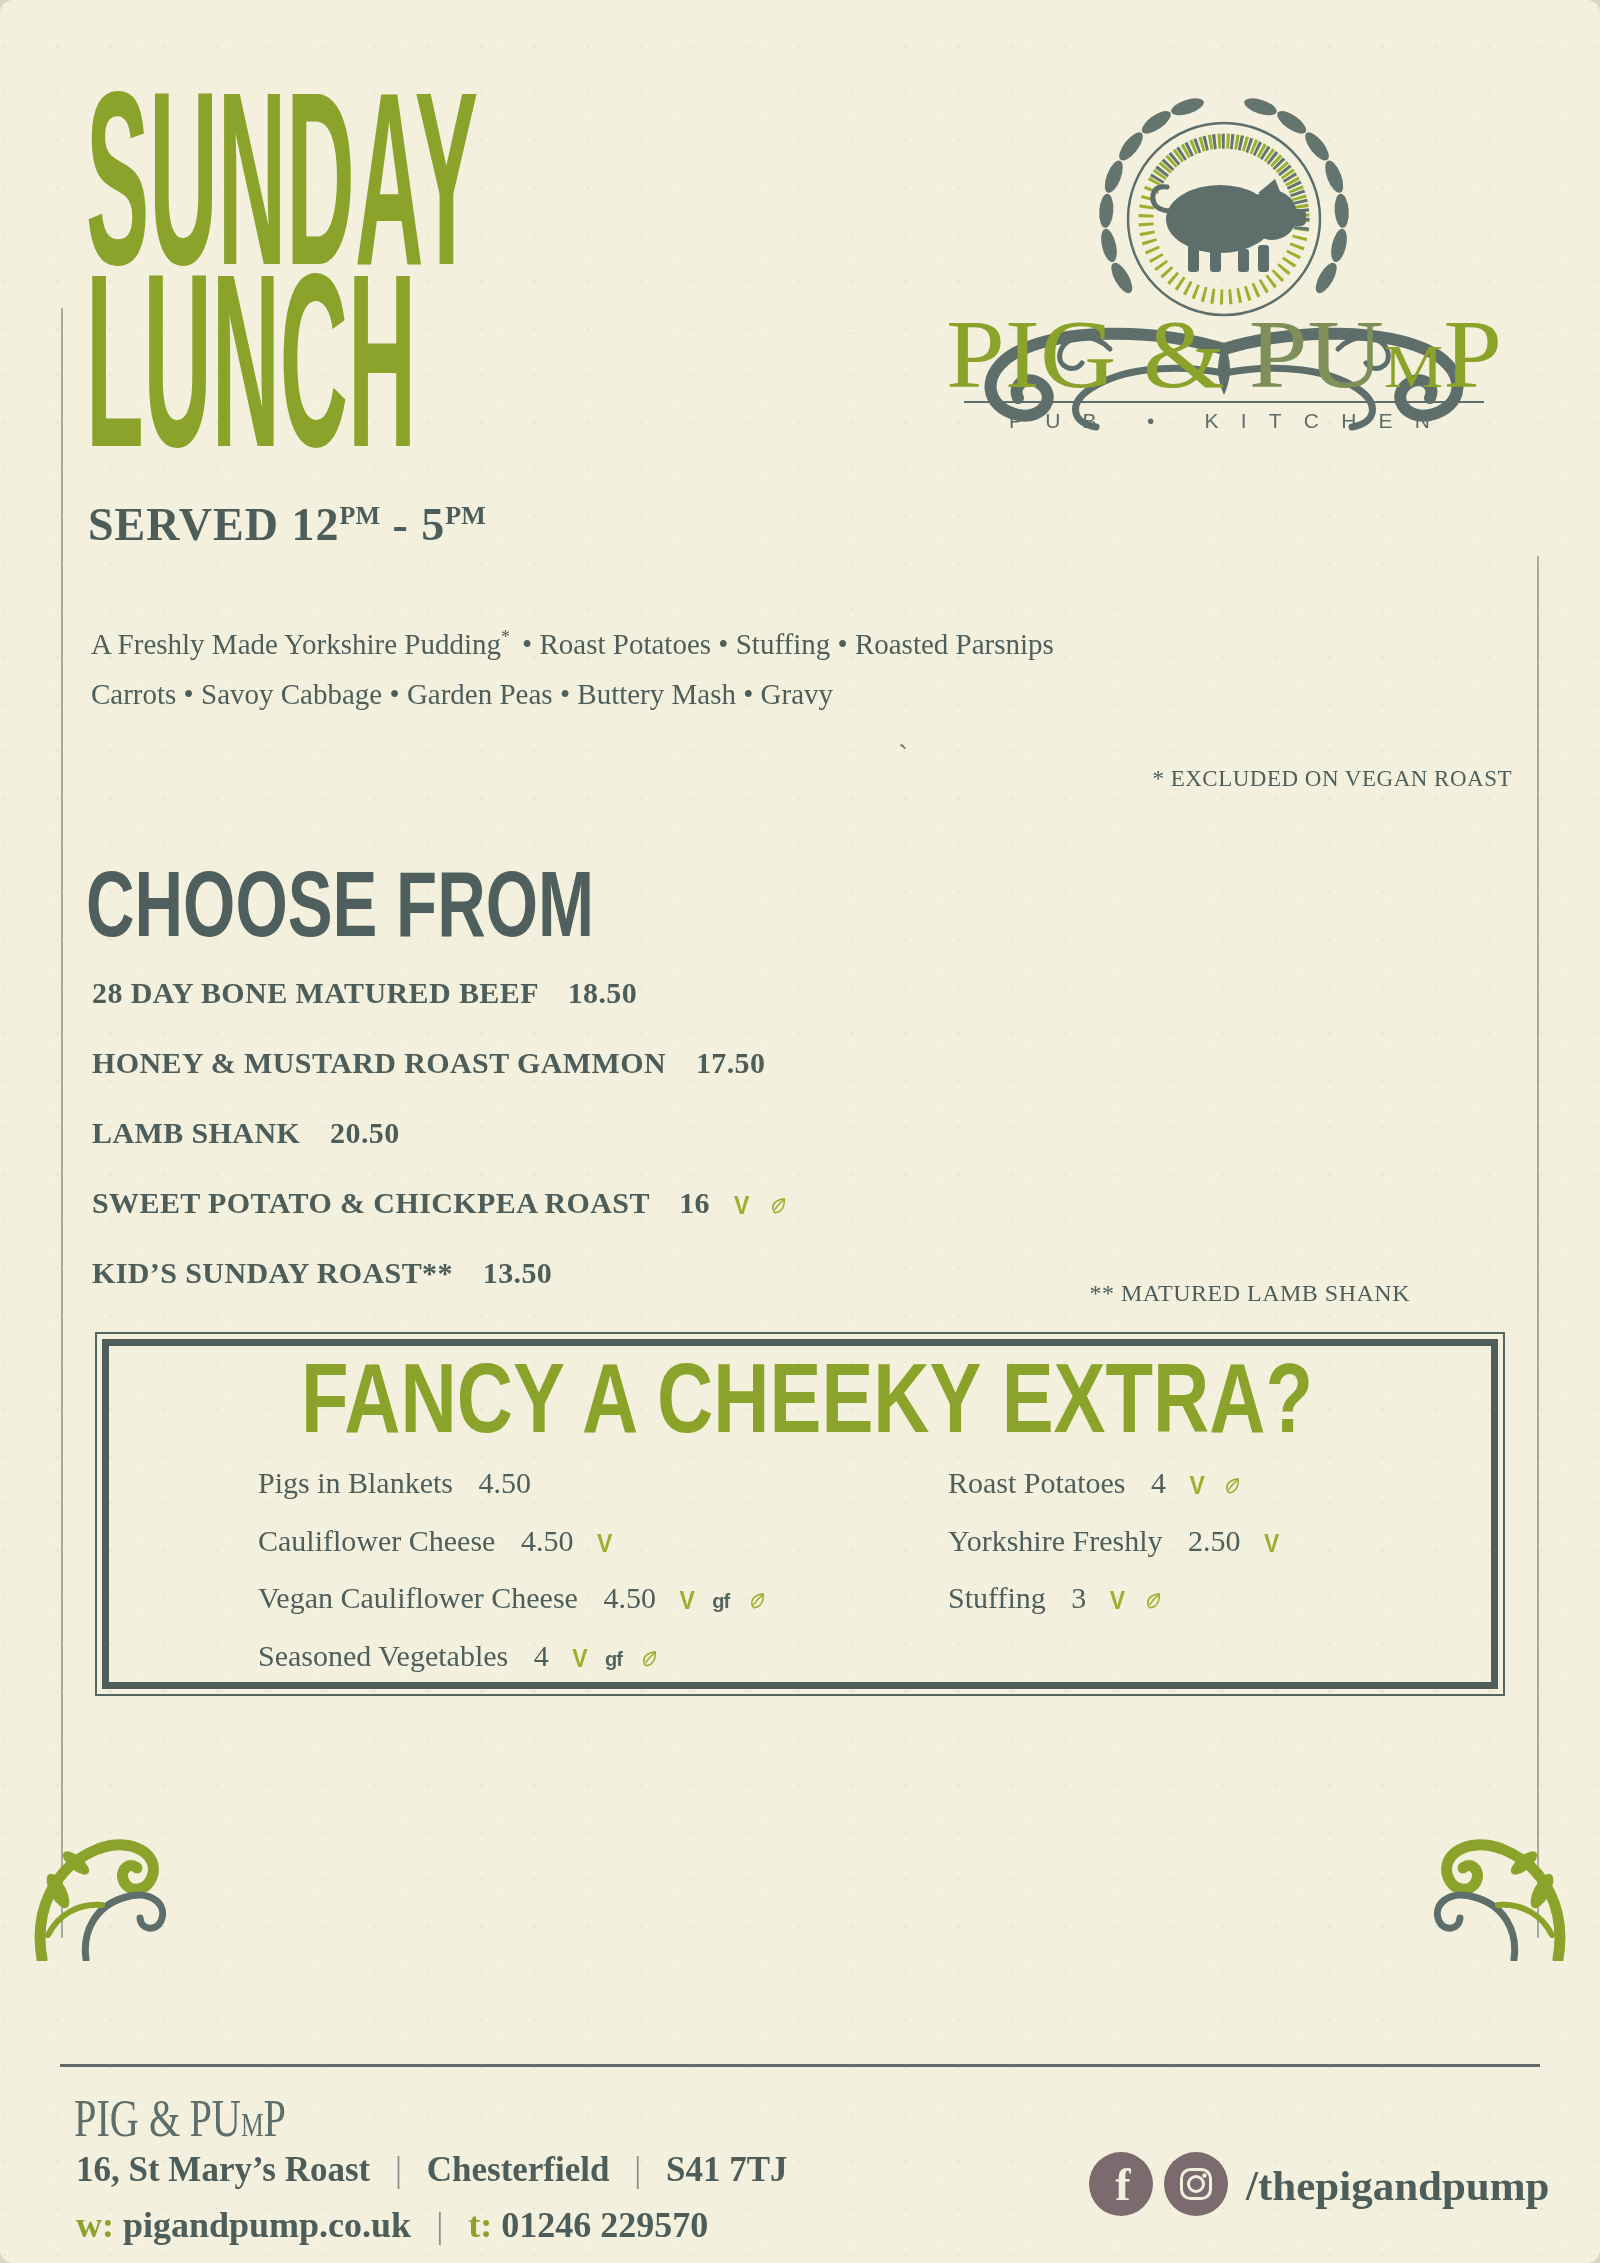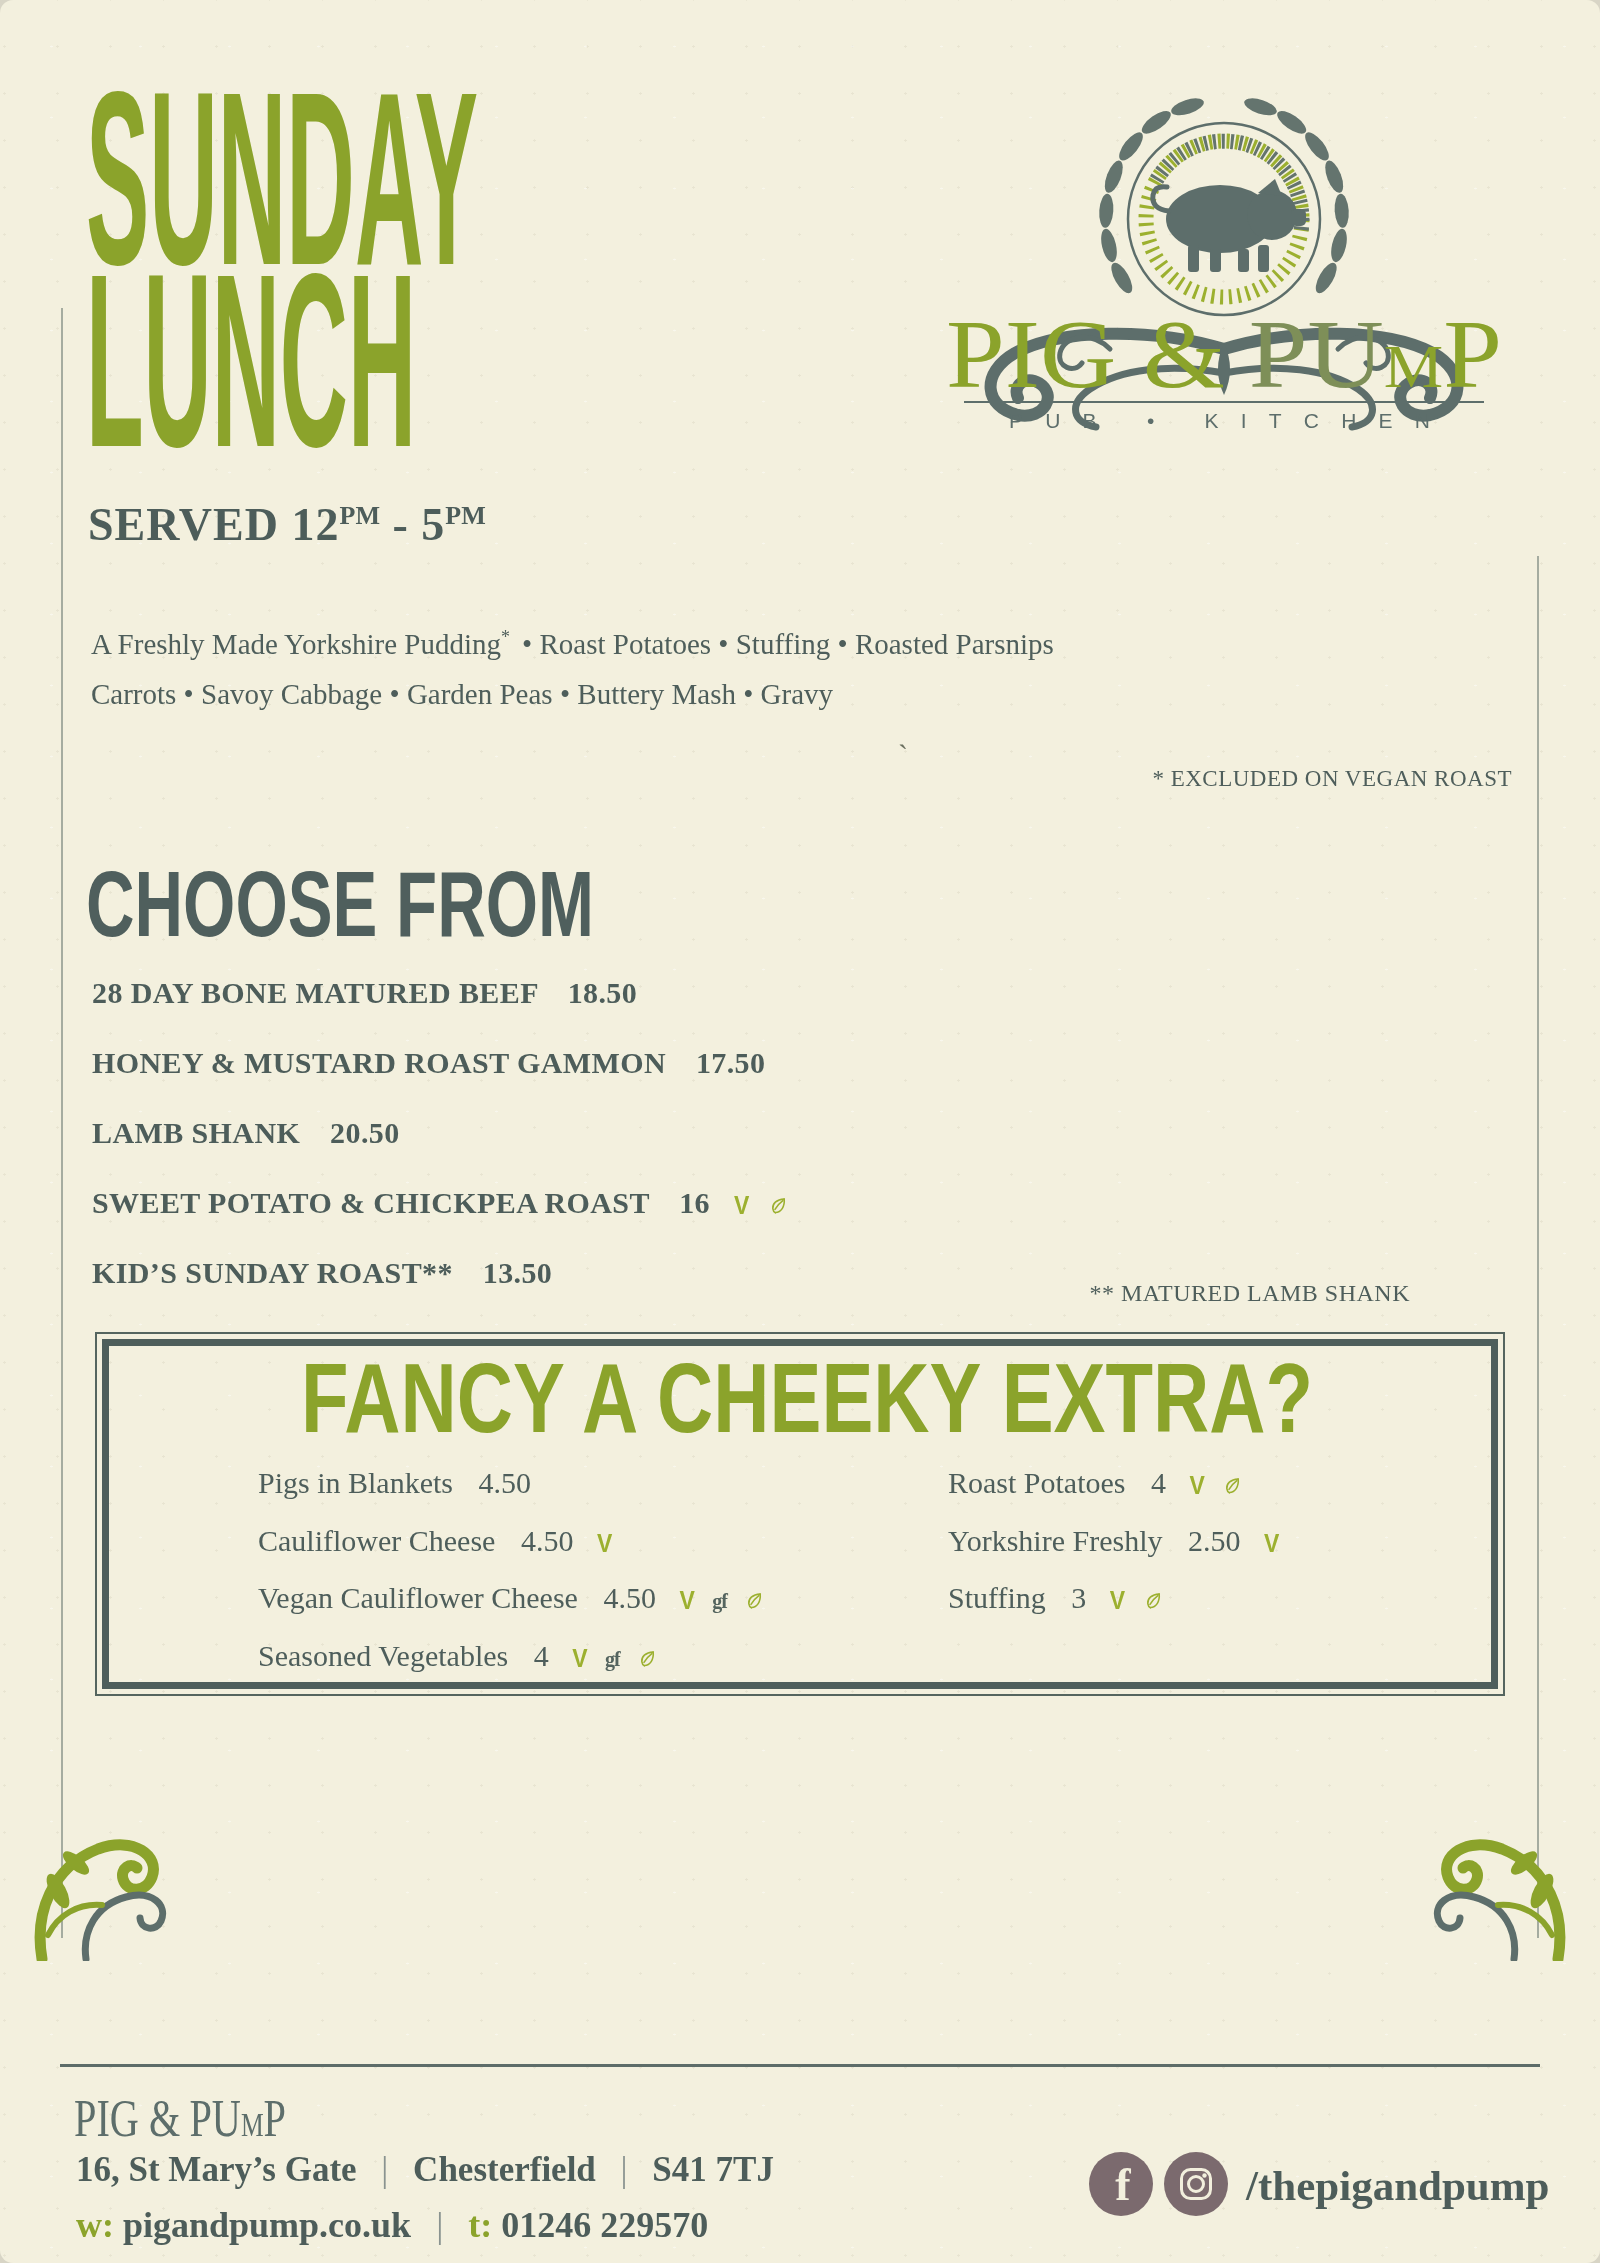--- a/index.html
+++ b/index.html
@@ -22,21 +22,21 @@
   .intro{left:91px;top:612px;width:1360px;font-size:29px;line-height:50px;color:#4e5e5b;}
   .intro .lead{margin-bottom:13px;}
   .intro sup{font-size:18px;}
   .intro .rest{margin-left:12px;}
   .note{font-size:23px;letter-spacing:.5px;color:#4e5e5b;}
   .menu-list{left:92px;top:976px;}
   .menu-row{font-size:30px;font-weight:700;letter-spacing:.4px;margin-bottom:36px;white-space:nowrap;color:#4d5d5a;}
   .menu-row .price{margin-left:22px;}
   .v-icon{display:inline-block;color:#9cb02f;font-family:"Liberation Sans",sans-serif;
           font-weight:700;font-size:23px;margin-left:16px;transform:scaleY(1.15);}
-  .gf-icon{color:#55655f;font-family:Liberation Serif, serif;font-weight:700;
+  .gf-icon{color:#55655f;font-family:Liberation Sans, sans-serif;font-weight:700;
            font-size:20px;margin-left:10px;letter-spacing:-1px;}
   .leaf-icon{width:21px;height:21px;margin-left:10px;vertical-align:-3px;}
   .leaf-icon path{stroke:#9cb02f;stroke-width:1.8;fill:none;stroke-linecap:round;}
   .extras-box{left:95px;top:1332px;width:1410px;height:364px;border:2px solid #55655f;box-sizing:border-box;}
   .extras-box .inner{position:absolute;left:5px;top:5px;right:5px;bottom:5px;border:7px solid #4e5e5b;}
   .extras-col{font-size:30px;color:#4e5e5b;}
   .extras-col .row{height:57.5px;line-height:57.5px;white-space:nowrap;}
   .extras-col .price{margin-left:18px;}
   .banner{left:264px;top:1736px;width:1032px;height:214px;background-color:#8ba32b;
     background-image:
@@ -256,21 +256,21 @@
 
   <div class="abs footer-rule"></div>
 
   <svg class="abs" style="left:74px;top:2088px;" width="230" height="64" viewBox="0 0 230 64">
     <text x="0" y="48" font-family="Liberation Serif, serif" font-size="52" fill="#5d6e6b" textLength="212" lengthAdjust="spacingAndGlyphs">
       <tspan>PIG &amp;</tspan><tspan dx="12">PU</tspan><tspan font-size="33">M</tspan><tspan>P</tspan>
     </text>
   </svg>
 
   <div class="abs address slab">
-    <span>16, St Mary’s Gate</span>
+    <span>16, St Mary’s Roast</span>
     <span class="pipe">|</span>
     <span>Chesterfield</span>
     <span class="pipe">|</span>
     <span>S41 7TJ</span>
   </div>
 
   <div class="abs webline slab">
     <span class="glabel">w:</span>
     <span>pigandpump.co.uk</span>
     <span class="pipe">|</span>

